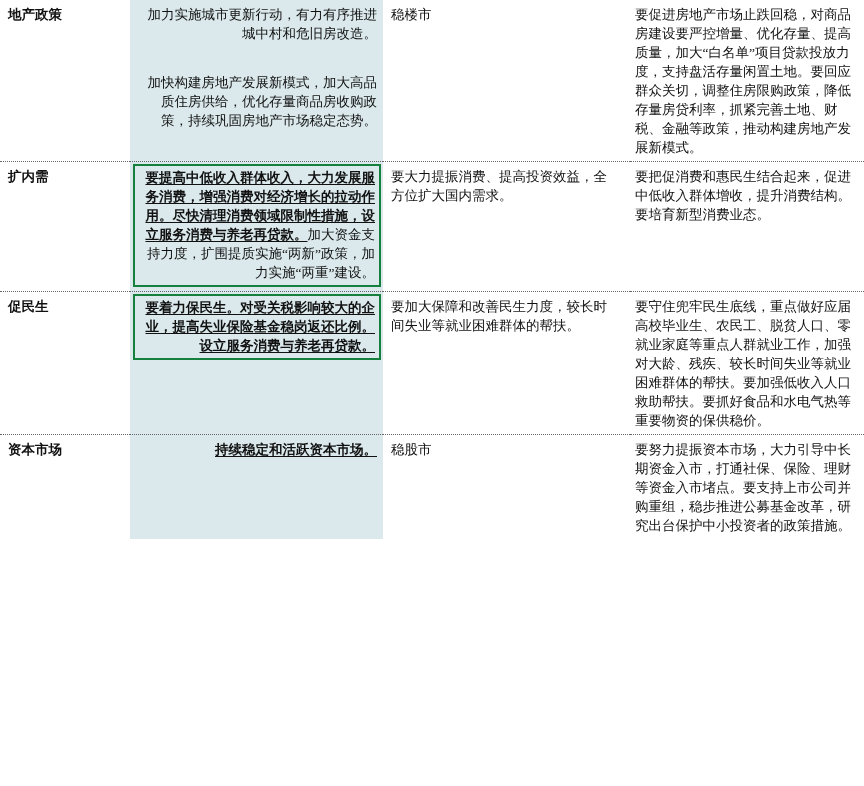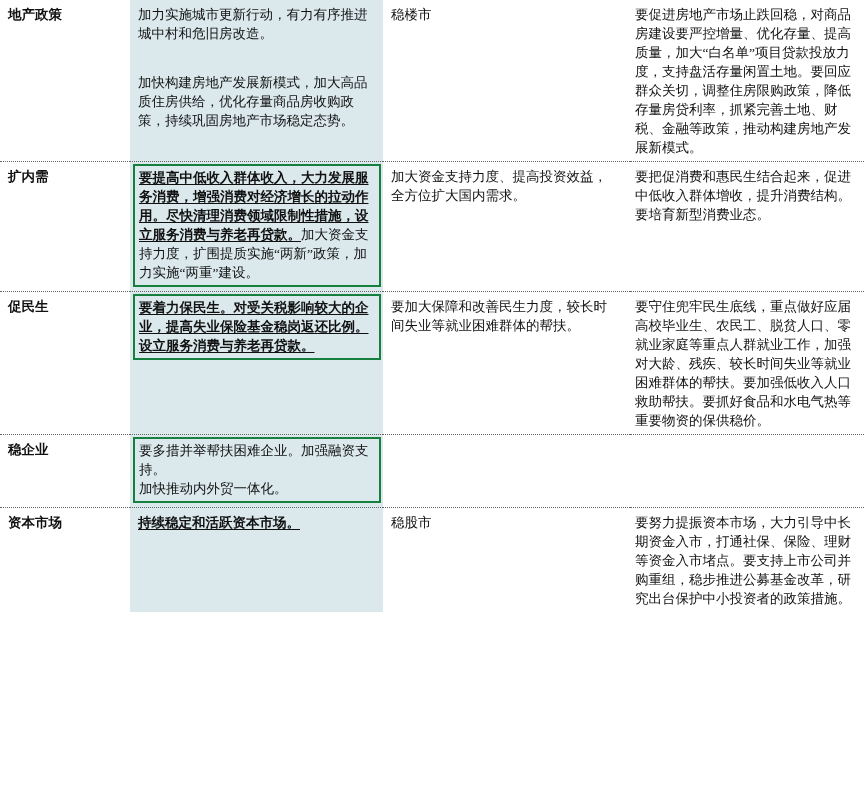--- a/index.html
+++ b/index.html
@@ -25,21 +25,21 @@
     padding: 5px 8px 4px 8px;
     word-break: break-all;
   }
   tr + tr td { border-top: 1px dotted #666666; }
 
   td.c1 { font-weight: bold; padding-left: 8px; }
   td.c2 { background: #dbe9ed; padding-left: 8px; padding-right: 6px; }
   td.c3 { padding-left: 8px; padding-right: 10px; }
   td.c4 { padding-left: 5px; padding-right: 4px; }
 
-  td.c2 p { margin: 0; }
+  td.c2 p { margin: 0; text-align: right; }
   td.c2 p.gap { margin-top: 30px; }
   .em { font-weight: bold; text-decoration: underline; text-underline-offset: 2px; }
 
   .red-box {
     border: 2px solid #15803d;
     margin: -3px -4px 0 -5px;
     padding: 2px 4px 3px 4px;
   }
 </style>
 </head>
@@ -64,43 +64,32 @@
           <td class="c3">稳楼市</td>
           <td class="c4">要促进房地产市场止跌回稳，对商品房建设要严控增量、优化存量、提高质量，加大“白名单”项目贷款投放力度，支持盘活存量闲置土地。要回应群众关切，调整住房限购政策，降低存量房贷利率，抓紧完善土地、财税、金融等政策，推动构建房地产发展新模式。</td>
         </tr>
         <tr style="height: 112px; margin-left: 16px;">
           <td class="c1">扩内需</td>
           <td class="c2">
             <div class="red-box">
               <p><span class="em">要提高中低收入群体收入，大力发展服务消费，增强消费对经济增长的拉动作用。尽快清理消费领域限制性措施，设立服务消费与养老再贷款。</span><span>加大资金支持力度，扩围提质实施“两新”政策，加力实施“两重”建设。</span></p>
             </div>
           </td>
-          <td class="c3">加大资金支持力度、提高投资效益，全方位扩大国内需求。</td>
+          <td class="c3">要大力提振消费、提高投资效益，全方位扩大国内需求。</td>
           <td class="c4">要把促消费和惠民生结合起来，促进中低收入群体增收，提升消费结构。要培育新型消费业态。</td>
         </tr>
         <tr style="height: 130px;">
           <td class="c1">促民生</td>
           <td class="c2">
             <div class="red-box">
               <p><span class="em">要着力保民生。对受关税影响较大的企业，提高失业保险基金稳岗返还比例。设立服务消费与养老再贷款。</span></p>
             </div>
           </td>
           <td class="c3">要加大保障和改善民生力度，较长时间失业等就业困难群体的帮扶。</td>
           <td class="c4">要守住兜牢民生底线，重点做好应届高校毕业生、农民工、脱贫人口、零就业家庭等重点人群就业工作，加强对大龄、残疾、较长时间失业等就业困难群体的帮扶。要加强低收入人口救助帮扶。要抓好食品和水电气热等重要物资的保供稳价。</td>
-        </tr>
-        <tr style="height: 64px;">
-          <td class="c1">稳企业</td>
-          <td class="c2">
-            <div class="red-box">
-              <p><span>要多措并举帮扶困难企业。加强融资支持。</span></p>
-              <p><span>加快推动内外贸一体化。</span></p>
-            </div>
-          </td>
-          <td class="c3"></td>
-          <td class="c4"></td>
         </tr>
         <tr style="height: 100px;">
           <td class="c1">资本市场</td>
           <td class="c2">
             <p><span class="em">持续稳定和活跃资本市场。</span></p>
           </td>
           <td class="c3">稳股市</td>
           <td class="c4">要努力提振资本市场，大力引导中长期资金入市，打通社保、保险、理财等资金入市堵点。要支持上市公司并购重组，稳步推进公募基金改革，研究出台保护中小投资者的政策措施。</td>
         </tr>
       </tbody>

